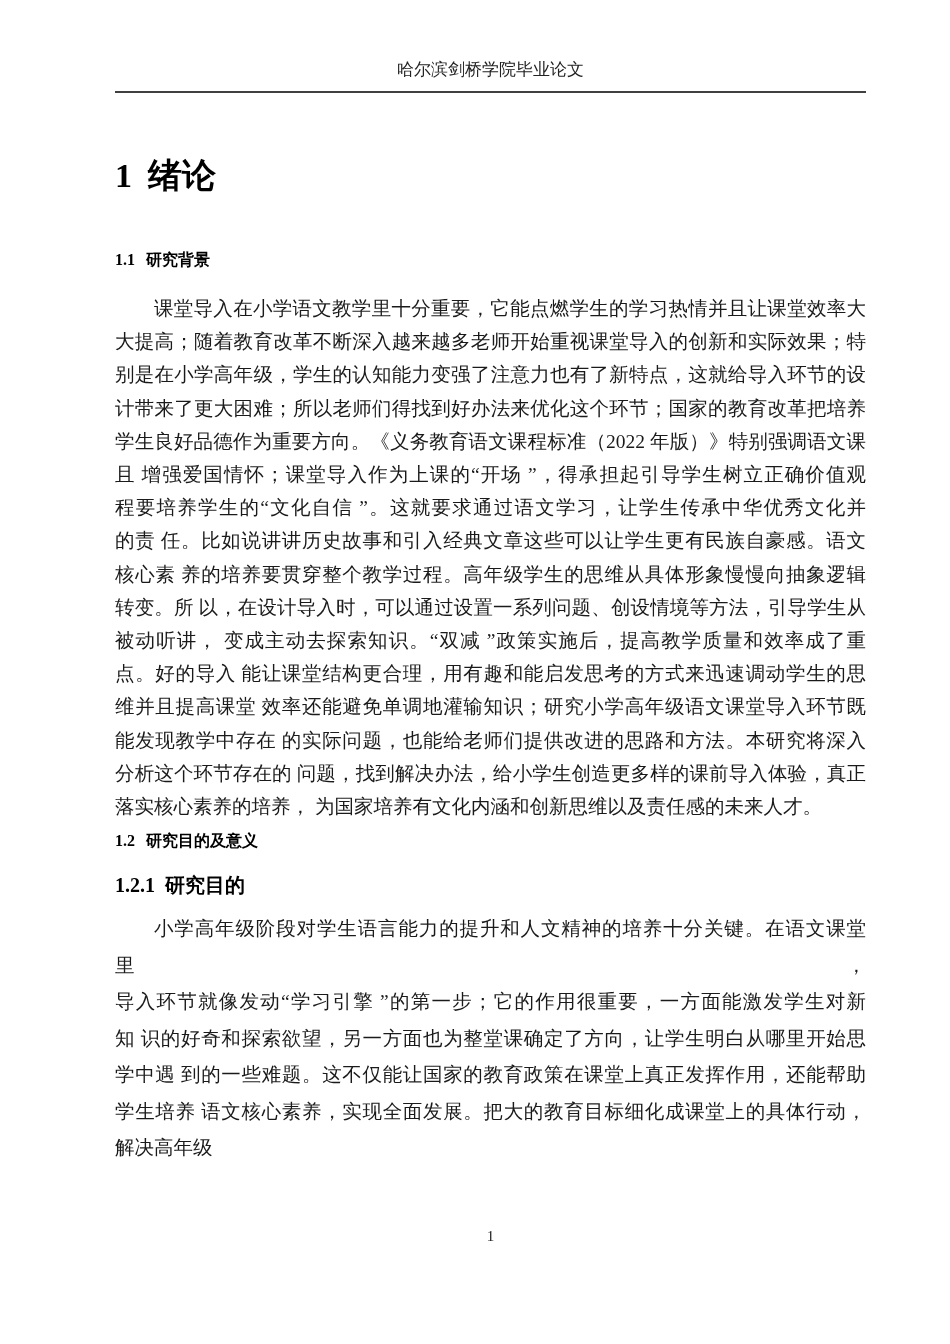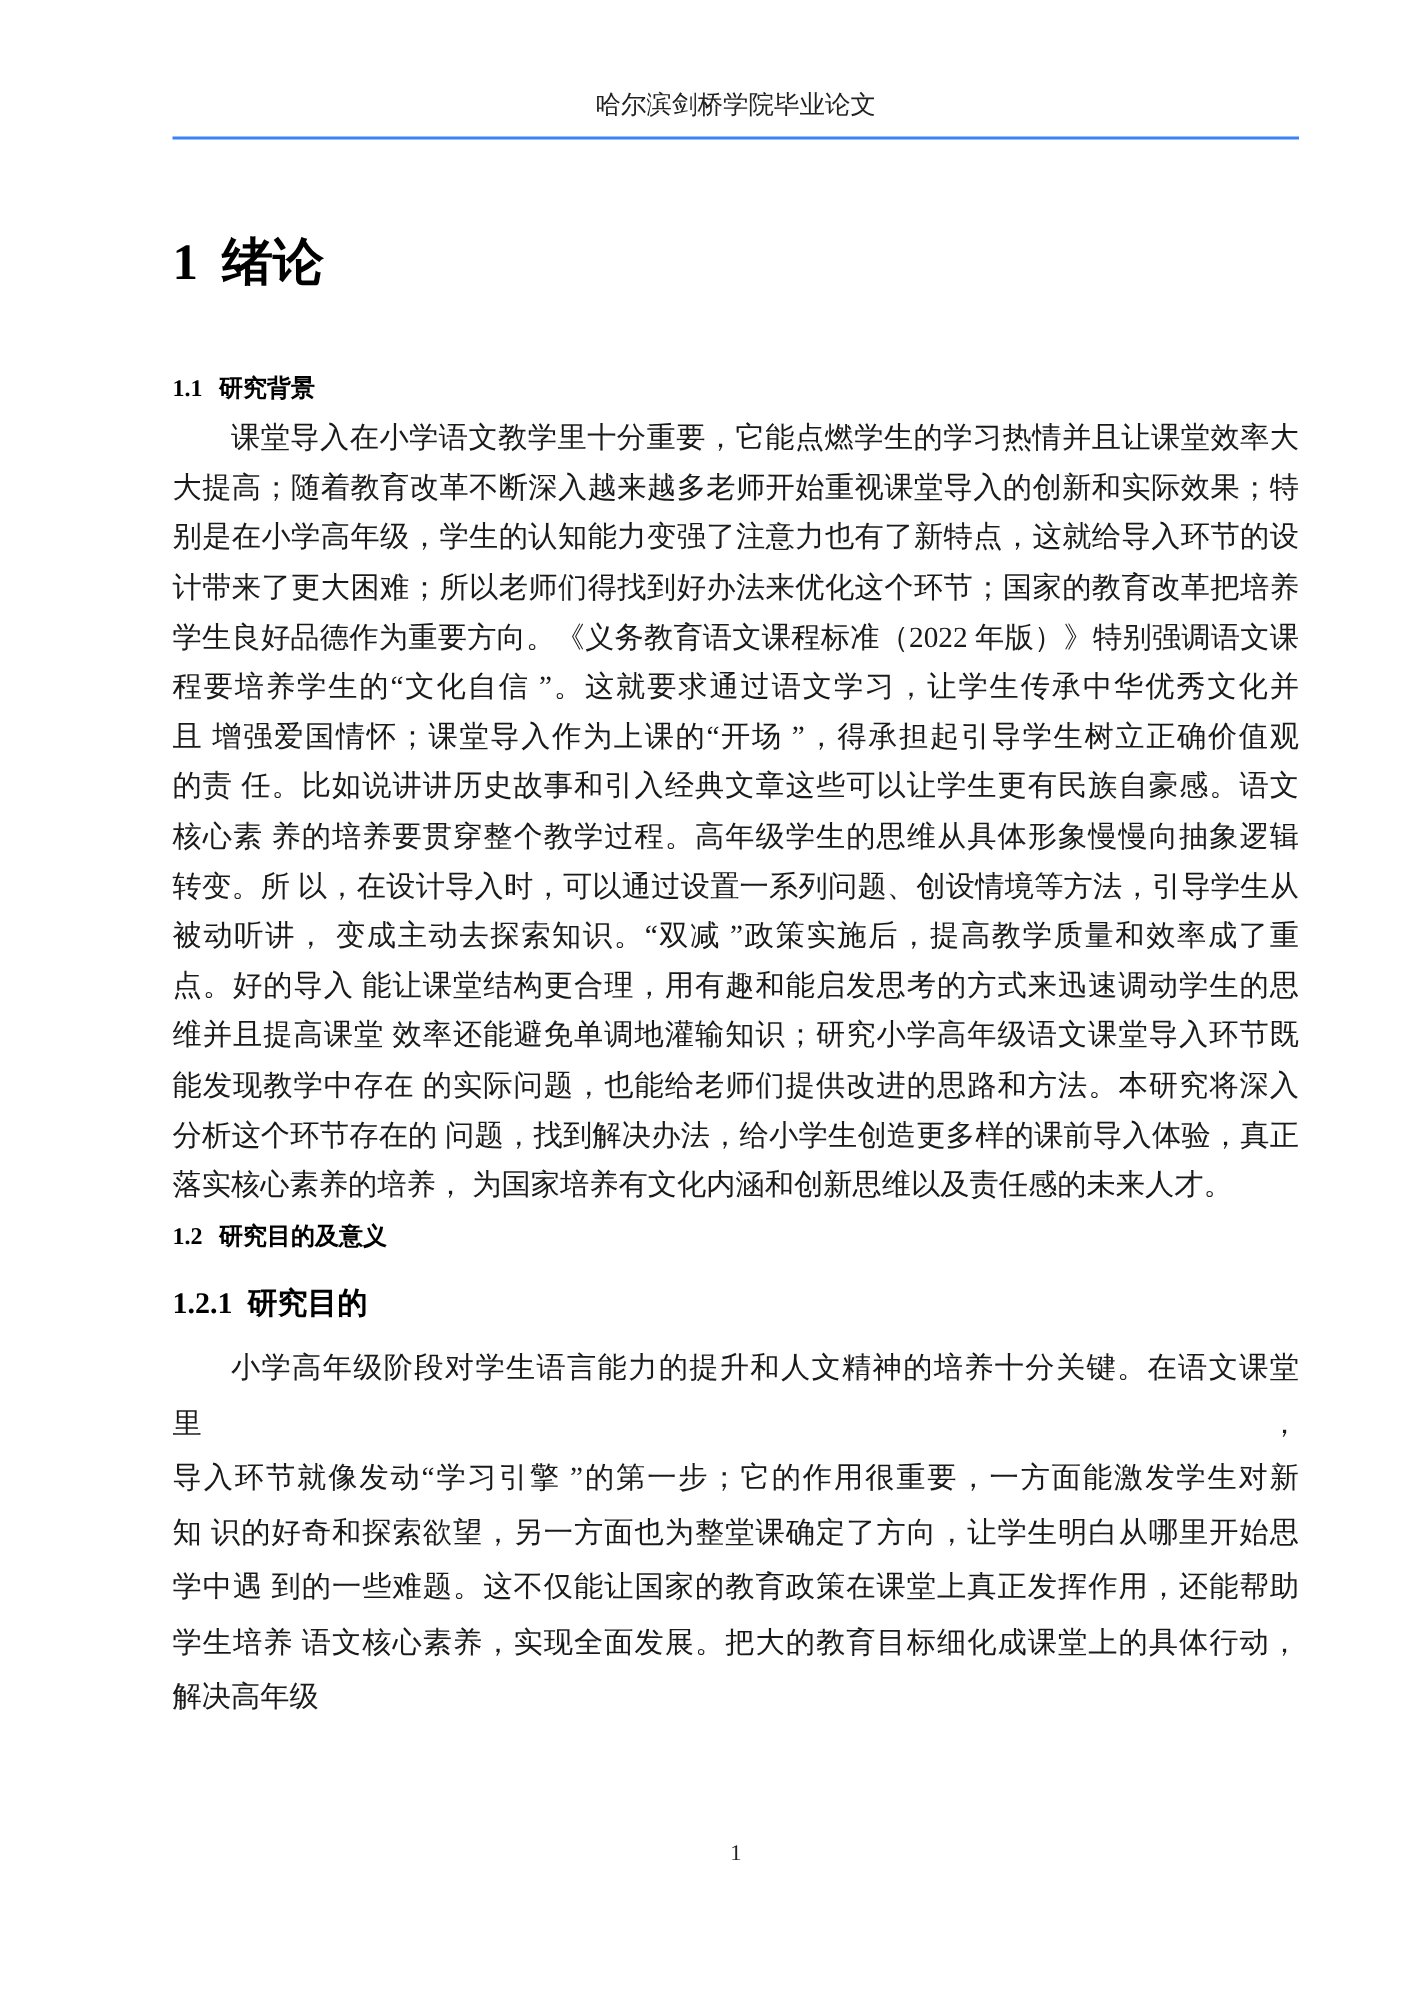--- a/index.html
+++ b/index.html
@@ -15,21 +15,21 @@
 
   
   .doc-header {
     position: absolute;
     left: 115px; width: 751px; top: 60px;
     text-align: center;
     font-size: 17px;
     line-height: 20px;
     color: #222222;
     padding-bottom: 11px;
-    border-bottom: 2px solid #3b82f6;
+    border-bottom: 2px solid #404040;
   }
 
   
   .content {
     position: absolute;
     left: 115px; width: 751px; top: 150px;
   }
 
   .heading { color: #000000; font-weight: bold; }
   .h-num  { font-family: "Liberation Serif", "DejaVu Serif", serif; }
@@ -43,21 +43,21 @@
 
   .section-heading-2 { margin-top: 13px; font-size: 20px; line-height: 30px; }
   .section-heading-2 .h-num { margin-right: 10px; }
 
   .heading-1-2 { margin-top: 2px; }
 
   .para {
     font-size: 19.5px;
     text-justify: inter-ideograph;
   }
-  .para-1 { line-height: 33.2px; }
+  .para-1 { margin-top: 16px; line-height: 33.2px; }
   .para-2 { margin-top: 11px; line-height: 36.5px; }
 
   .line { text-align: justify; text-align-last: justify; }
   .line.last  { text-align-last: left; }
   .line.first { text-indent: 2em; }
 
   
   .page-footer {
     position: absolute;
     left: 115px; width: 751px; top: 1228px;
@@ -84,22 +84,22 @@
     <div class="heading section-heading">
       <span class="h-num">1.1</span><span class="h-text">研究背景</span>
     </div>
 
     <div class="para para-1">
         <div class="line first">课堂导入在小学语文教学里十分重要，它能点燃学生的学习热情并且让课堂效率大</div>
         <div class="line">大提高；随着教育改革不断深入越来越多老师开始重视课堂导入的创新和实际效果；特</div>
         <div class="line">别是在小学高年级，学生的认知能力变强了注意力也有了新特点，这就给导入环节的设</div>
         <div class="line">计带来了更大困难；所以老师们得找到好办法来优化这个环节；国家的教育改革把培养</div>
         <div class="line">学生良好品德作为重要方向。《义务教育语文课程标准（2022 年版）》特别强调语文课</div>
+        <div class="line">且 增强爱国情怀；课堂导入作为上课的“开场 ”，得承担起引导学生树立正确价值观</div>
         <div class="line">程要培养学生的“文化自信 ”。这就要求通过语文学习，让学生传承中华优秀文化并</div>
-        <div class="line">且 增强爱国情怀；课堂导入作为上课的“开场 ”，得承担起引导学生树立正确价值观</div>
         <div class="line">的责 任。比如说讲讲历史故事和引入经典文章这些可以让学生更有民族自豪感。语文</div>
         <div class="line">核心素 养的培养要贯穿整个教学过程。高年级学生的思维从具体形象慢慢向抽象逻辑</div>
         <div class="line">转变。所 以，在设计导入时，可以通过设置一系列问题、创设情境等方法，引导学生从</div>
         <div class="line">被动听讲， 变成主动去探索知识。“双减 ”政策实施后，提高教学质量和效率成了重</div>
         <div class="line">点。好的导入 能让课堂结构更合理，用有趣和能启发思考的方式来迅速调动学生的思</div>
         <div class="line">维并且提高课堂 效率还能避免单调地灌输知识；研究小学高年级语文课堂导入环节既</div>
         <div class="line">能发现教学中存在 的实际问题，也能给老师们提供改进的思路和方法。本研究将深入</div>
         <div class="line">分析这个环节存在的 问题，找到解决办法，给小学生创造更多样的课前导入体验，真正</div>
         <div class="line last">落实核心素养的培养， 为国家培养有文化内涵和创新思维以及责任感的未来人才。</div>
       </div>

